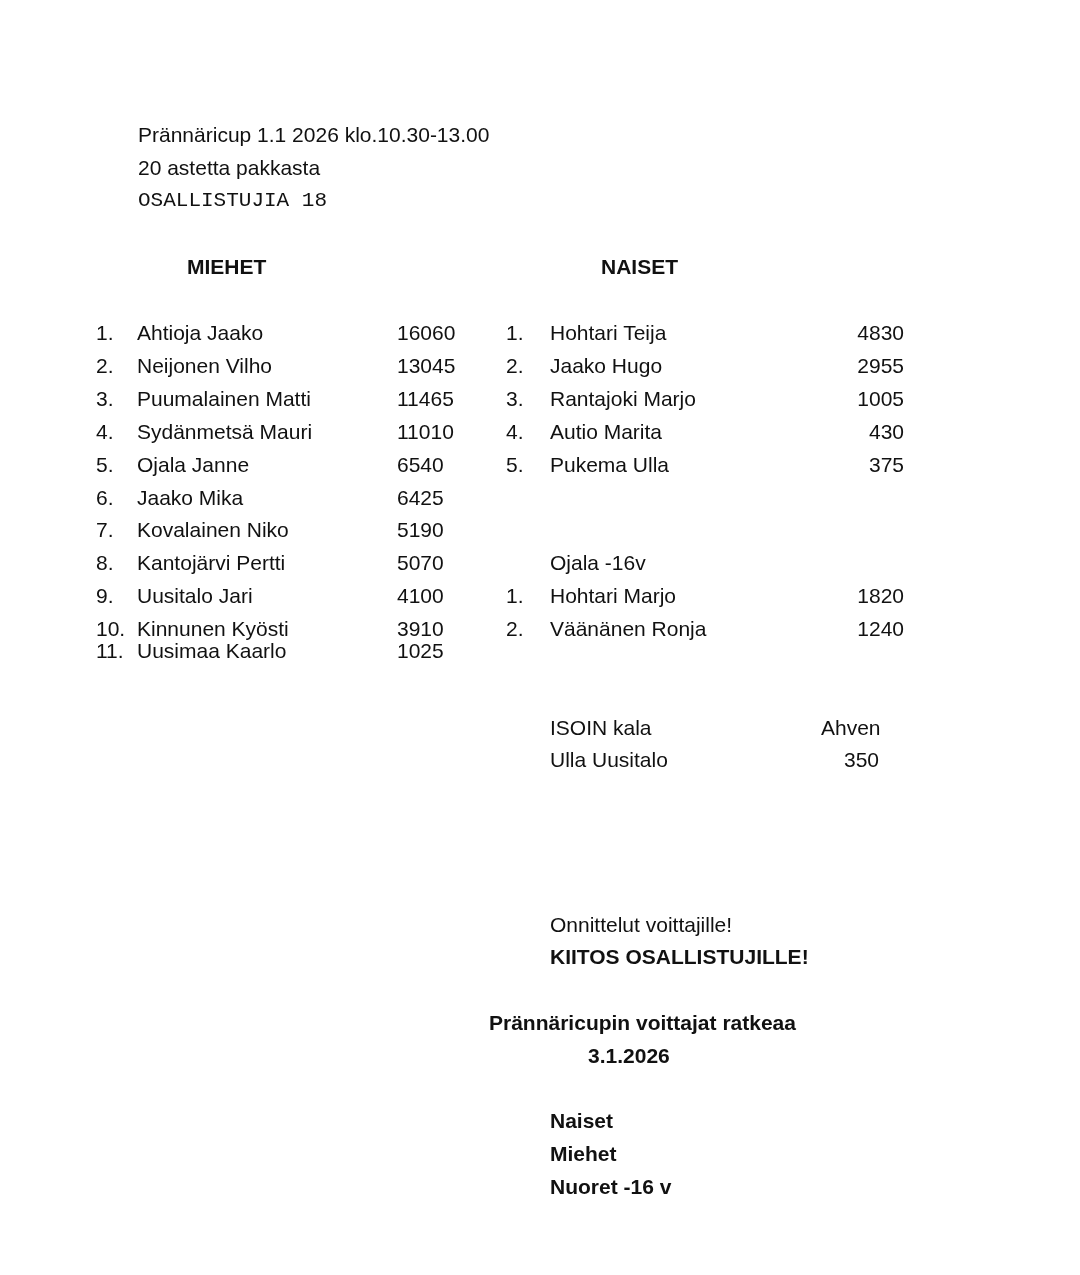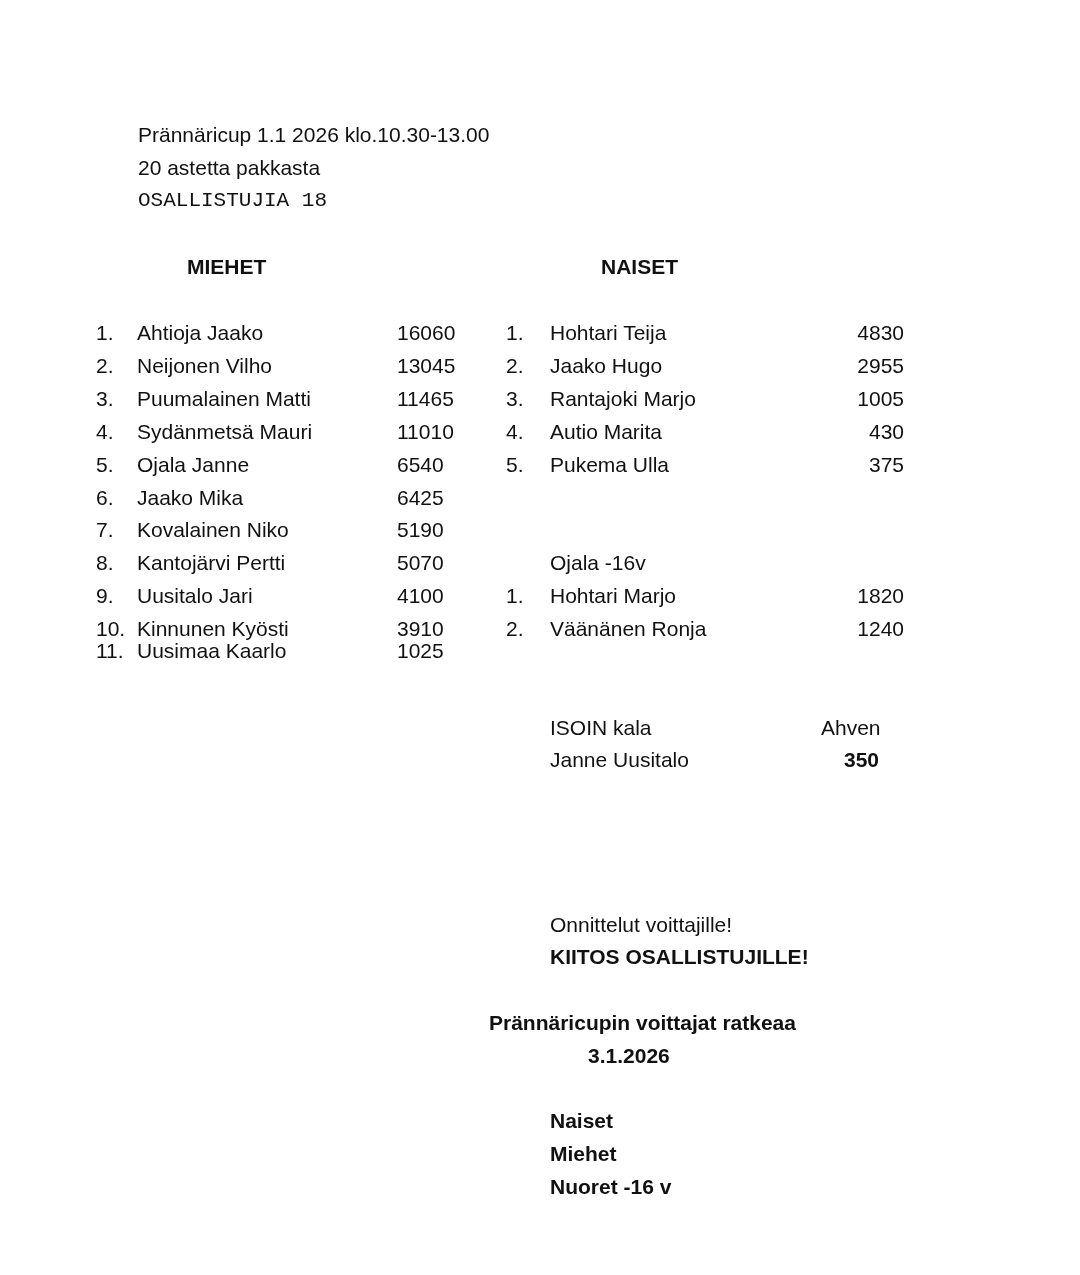--- a/index.html
+++ b/index.html
@@ -124,22 +124,22 @@
   </div>
   <div class="row" style="top:296px; width:398px;">
     <span class="rank">2.</span>
     <span class="name">Väänänen Ronja</span>
     <span class="score">1240</span>
   </div>
 </div>
 
 <div class="abs" style="left:550px; top:711px;">ISOIN kala</div>
 <div class="abs" style="left:821px; top:711px;">Ahven</div>
-<div class="abs" style="left:550px; top:743px;">Janne Uusitalo</div>
-<div class="abs" style="left:844px; top:743px;font-weight:bold;">350</div>
+<div class="abs" style="left:550px; top:743px;">Ulla Uusitalo</div>
+<div class="abs" style="left:844px; top:743px;">350</div>
 
 <div class="abs" style="left:550px; top:908px;">Onnittelut voittajille!</div>
 <div class="abs bold" style="left:550px; top:940px;">KIITOS OSALLISTUJILLE!</div>
 <div class="abs bold" style="left:489px; top:1006px;">Prännäricupin voittajat ratkeaa</div>
 <div class="abs bold" style="left:550px; top:1039px;margin-left:38px;">3.1.2026</div>
 <div class="abs bold" style="left:550px; top:1104px;">Naiset</div>
 <div class="abs bold" style="left:550px; top:1137px;">Miehet</div>
 <div class="abs bold" style="left:550px; top:1170px;">Nuoret -16 v</div>
 
 </body></html>

